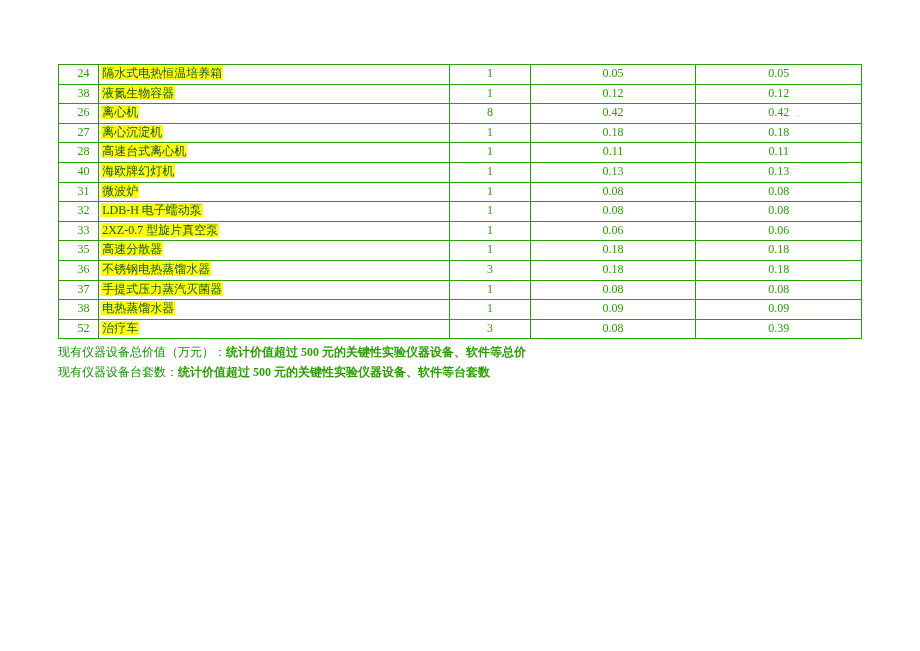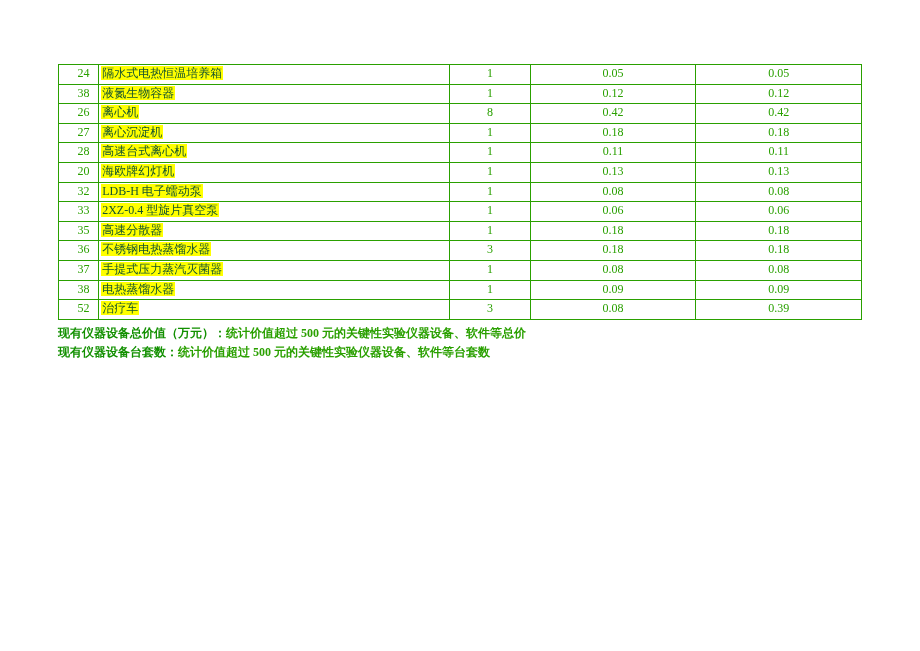--- a/index.html
+++ b/index.html
@@ -9,21 +9,21 @@
     .col-idx   { width: 40px;  text-align: center; color: #2aa000; padding-left: 12px; }
     .col-name  { width: 350px; text-align: left;   color: #2aa000; }
     .col-qty   { width: 80px;  text-align: center; color: #2aa000; }
     .col-unit  { width: 165px; text-align: center; color: #2aa000; }
     .col-total { width: 165px; text-align: center; color: #2aa000; }
     .idx-val  { color: #2aa000; }
     .name-val { color: #14532d; background: #ffff00; padding: 0 1px; display: inline; }
     .num-val  { color: #2aa000; }
     .notes { margin-top: 4px; }
     .notes p { color: #2aa000; line-height: 1.6; font-size: 12px; }
-    .notes .label { font-weight: bold; color: #129000; margin-top: 44px; }
+    .notes .label { font-weight: normal; color: #129000; margin-top: 44px; }
     .notes .desc  { font-weight: bold; }
   </style>
 </head>
 <body>
 
 <table>
   <tbody id="tbody">
       <tr>
         <td class="col-idx"><span class="idx-val">24</span></td>
         <td class="col-name"><span class="name-val">隔水式电热恒温培养箱</span></td>
@@ -53,36 +53,43 @@
         <td class="col-total"><span class="num-val">0.18</span></td>
       </tr>
       <tr>
         <td class="col-idx"><span class="idx-val">28</span></td>
         <td class="col-name"><span class="name-val">高速台式离心机</span></td>
         <td class="col-qty"><span class="num-val">1</span></td>
         <td class="col-unit"><span class="num-val">0.11</span></td>
         <td class="col-total"><span class="num-val">0.11</span></td>
       </tr>
       <tr>
-        <td class="col-idx"><span class="idx-val">20</span></td>
+        <td class="col-idx"><span class="idx-val">40</span></td>
         <td class="col-name"><span class="name-val">海欧牌幻灯机</span></td>
         <td class="col-qty"><span class="num-val">1</span></td>
         <td class="col-unit"><span class="num-val">0.13</span></td>
         <td class="col-total"><span class="num-val">0.13</span></td>
+      </tr>
+      <tr>
+        <td class="col-idx"><span class="idx-val">31</span></td>
+        <td class="col-name"><span class="name-val">微波炉</span></td>
+        <td class="col-qty"><span class="num-val">1</span></td>
+        <td class="col-unit"><span class="num-val">0.08</span></td>
+        <td class="col-total"><span class="num-val">0.08</span></td>
       </tr>
       <tr>
         <td class="col-idx"><span class="idx-val">32</span></td>
         <td class="col-name"><span class="name-val">LDB-H 电子蠕动泵</span></td>
         <td class="col-qty"><span class="num-val">1</span></td>
         <td class="col-unit"><span class="num-val">0.08</span></td>
         <td class="col-total"><span class="num-val">0.08</span></td>
       </tr>
       <tr>
         <td class="col-idx"><span class="idx-val">33</span></td>
-        <td class="col-name"><span class="name-val">2XZ-0.4 型旋片真空泵</span></td>
+        <td class="col-name"><span class="name-val">2XZ-0.7 型旋片真空泵</span></td>
         <td class="col-qty"><span class="num-val">1</span></td>
         <td class="col-unit"><span class="num-val">0.06</span></td>
         <td class="col-total"><span class="num-val">0.06</span></td>
       </tr>
       <tr>
         <td class="col-idx"><span class="idx-val">35</span></td>
         <td class="col-name"><span class="name-val">高速分散器</span></td>
         <td class="col-qty"><span class="num-val">1</span></td>
         <td class="col-unit"><span class="num-val">0.18</span></td>
         <td class="col-total"><span class="num-val">0.18</span></td>

